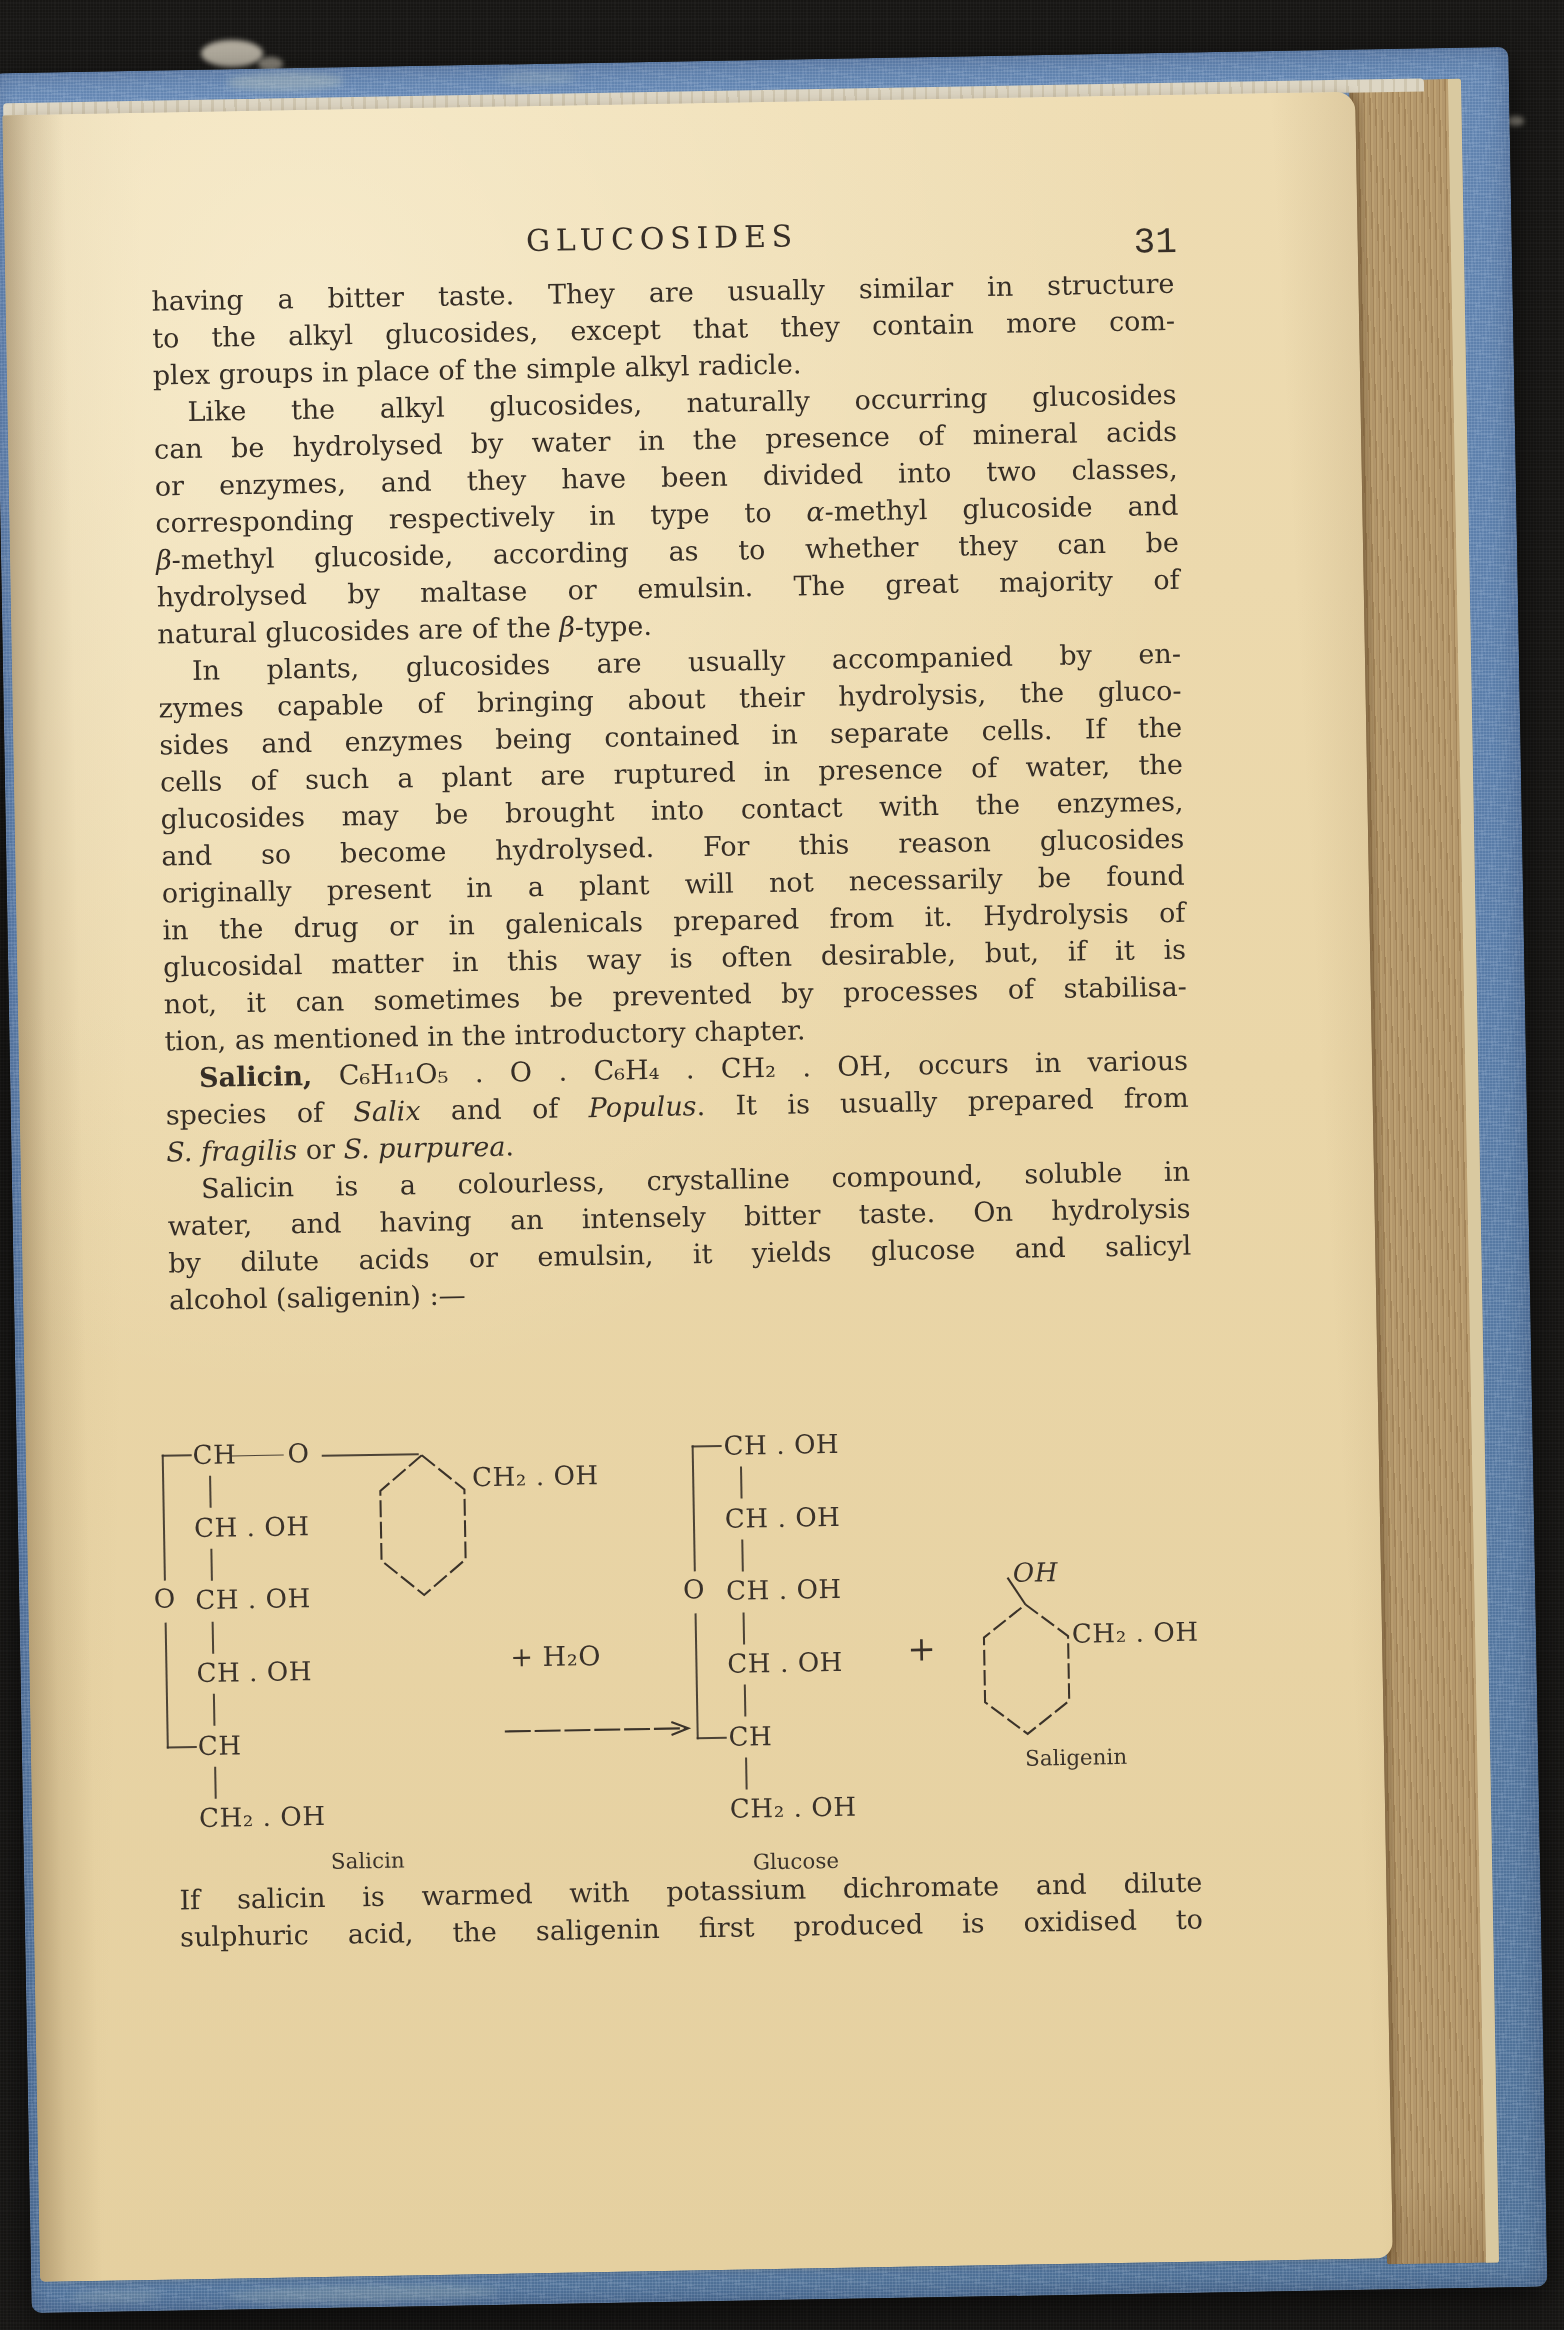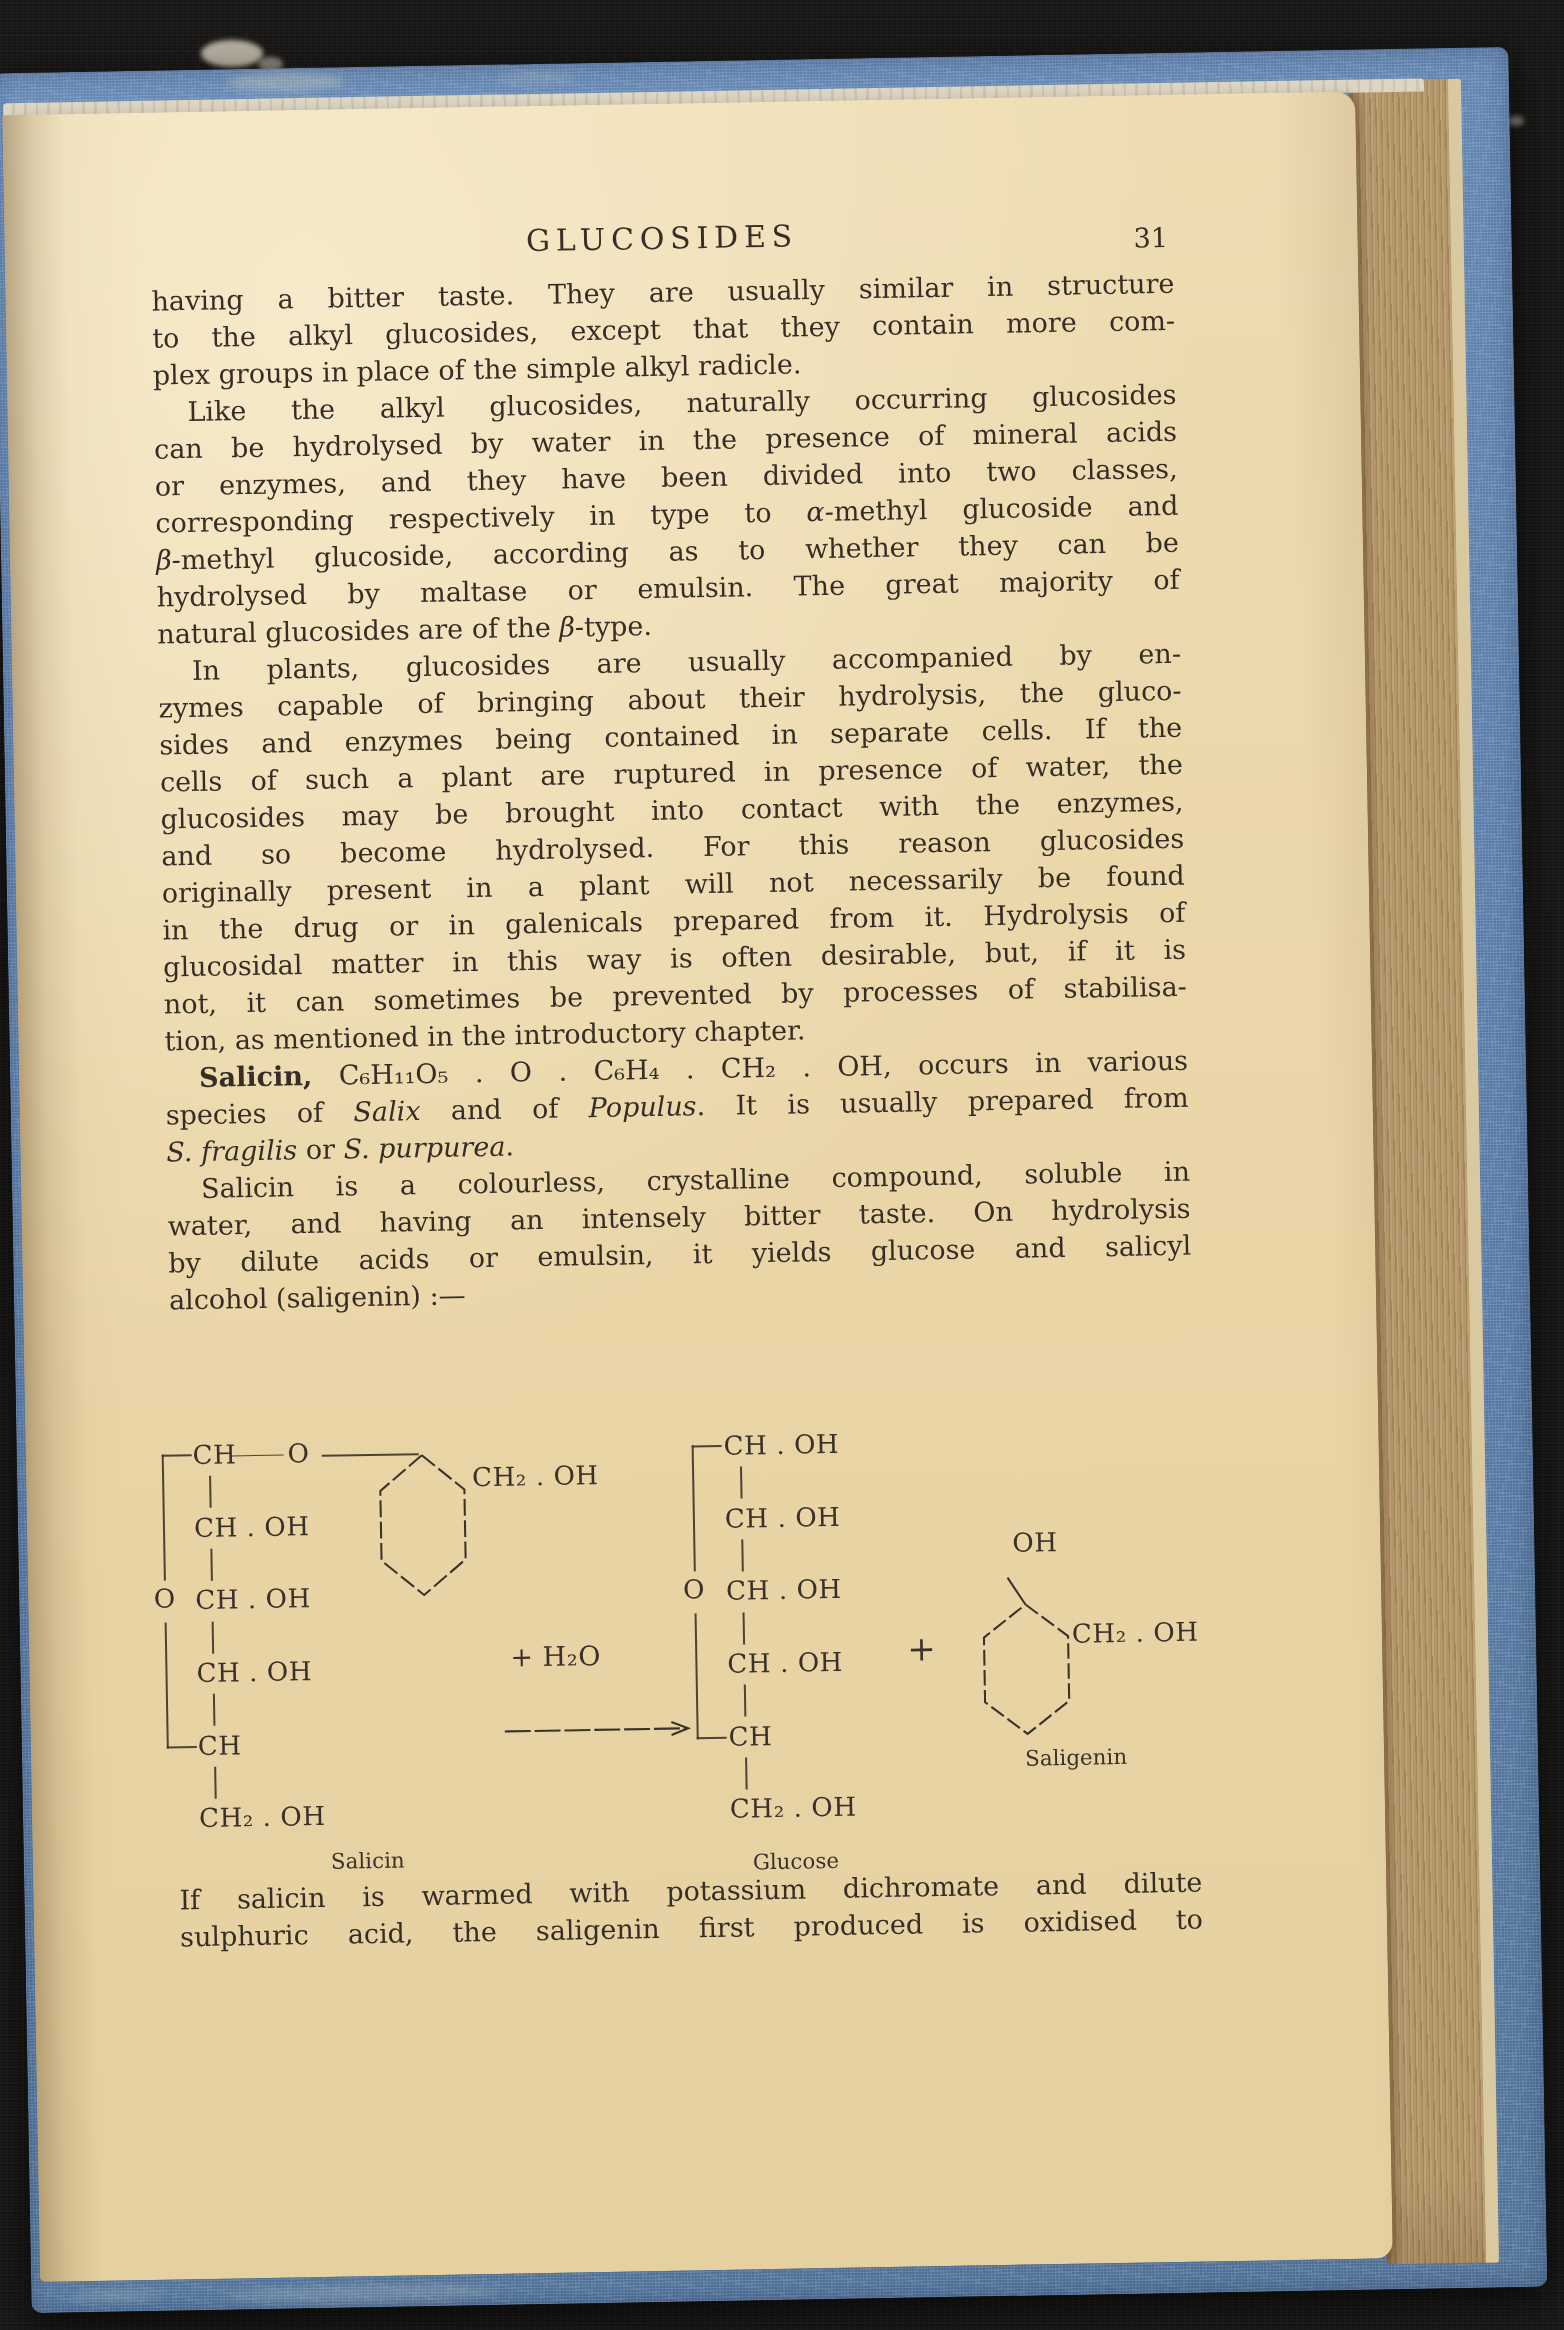--- a/index.html
+++ b/index.html
@@ -37,21 +37,21 @@
       radial-gradient(120% 90% at 22% 10%, rgba(255,249,228,.50), rgba(255,249,228,0) 55%),
       linear-gradient(92deg, rgba(105,75,38,.20) 0%, rgba(105,75,38,.05) 4%, rgba(0,0,0,0) 10%),
       linear-gradient(268deg, rgba(120,90,50,.14) 0%, rgba(0,0,0,0) 6%),
       linear-gradient(180deg,#eedcb2 0%, #ead6a8 45%, #e5d0a0 100%);
     box-shadow:6.5px 0 14.3px -5.2px rgba(70,45,15,.4);
     color:#362e26;}
   .gutter{position:absolute;left:0;top:0;bottom:0;width:62px;
     background:linear-gradient(90deg, rgba(85,58,24,.30), rgba(85,58,24,.10) 45%, rgba(0,0,0,0));}
   .page-title{position:absolute;left:146px;top:117px;width:1023px;text-align:center;
     font-size:30px;letter-spacing:5.8px;color:#372f27;}
-  .page-number{position:absolute;left:1129px;top:127px;font-size:27px;color:#372f27;}
+  .page-number{position:absolute;left:1129px;top:127px;font-size:36px;color:#372f27;font-family:Liberation Mono, monospace;}
   .body-text{position:absolute;left:146px;top:170px;width:1023px;}
   .closing-text{position:absolute;left:146px;top:1769px;width:1023px;}
   .tline{height:37px;line-height:37px;font-size:27px;white-space:normal;}
   .jl{text-align:justify;text-align-last:justify;}
   .fl{text-align:left;}
   .ind{text-indent:34px;}
   i{font-style:italic;} b{font-weight:bold;}
   
   .diagram{position:absolute;left:127px;top:1324px;width:1084px;height:454px;font-size:26px;}
   .atom{position:absolute;white-space:pre;letter-spacing:0.6px;color:#3a322a;}
@@ -177,21 +177,21 @@
         <div class="vb" style="left:587px;top:113px;height:32px;"></div>
         <div class="vb" style="left:587px;top:186px;height:32px;"></div>
         <div class="vb" style="left:587px;top:258px;height:32px;"></div>
         <div class="vb" style="left:587px;top:331px;height:32px;"></div>
         <div class="cap" style="left:532px;top:423px;width:208px;">Glucose</div>
       </div>
 
       <span class="atom" style="left:751px;top:205px;font-size:34px;">+</span>
 
       <div>
-        <span class="atom" style="left:858px;top:106px;">OH</span>
+        <span class="atom" style="left:858px;top:136px;font-style:italic;">OH</span>
         <svg class="ringsvg" style="left:815px;top:153px;" width="110" height="162" viewBox="0 0 170 250">
           <line x1="85" y1="46" x2="58" y2="4"></line>
           <polyline points="85,46 150,96 150,196 85,246 20,196 20,96 85,46" stroke-dasharray="24 7"></polyline>
         </svg>
         <span class="atom" style="left:916px;top:198px;">CH₂ . OH</span>
         <div class="cap" style="left:811px;top:324px;width:214px;">Saligenin</div>
       </div>
     </div>
 
     <div class="closing-text">

